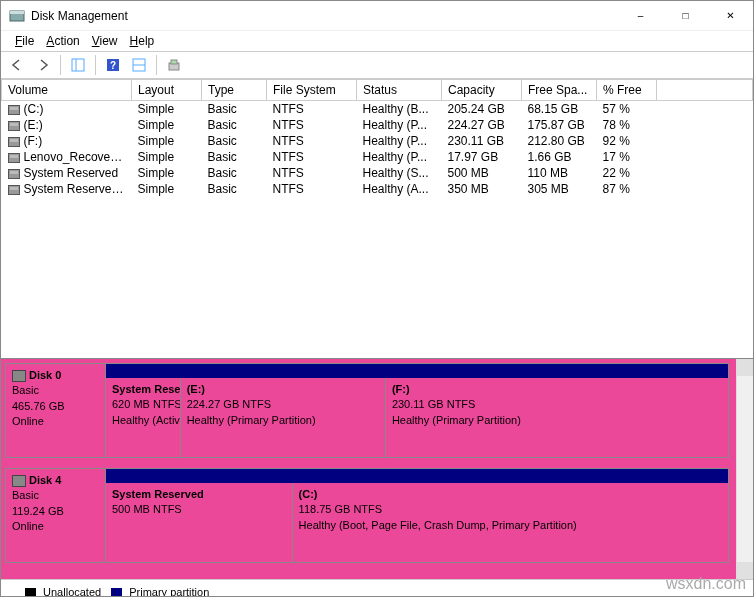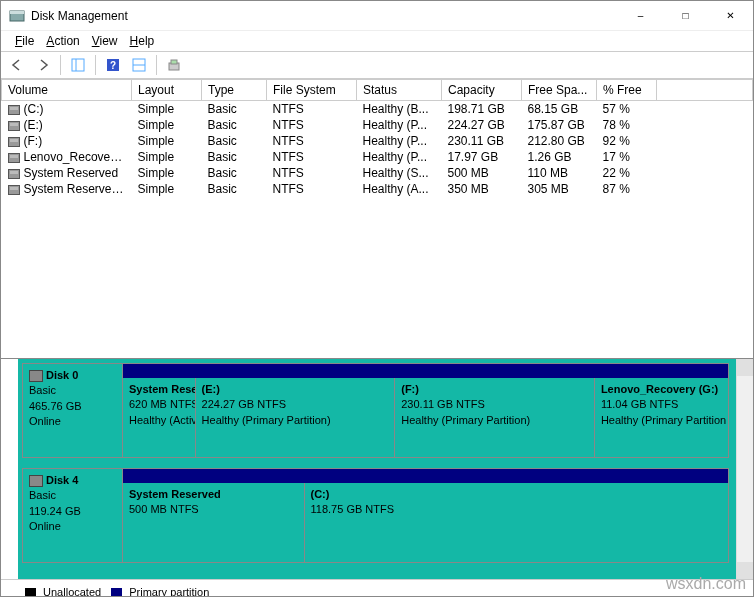--- a/index.html
+++ b/index.html
@@ -93,24 +93,23 @@
     .vol-icon::before {
       content: '';
       position: absolute;
       top: 1px; left: 1px; right: 1px;
       height: 3px; background: #bbb;
     }
     
     .gfx-pane {
       height: 220px;
       overflow: hidden;
-      background: #14b8a6;
+      background: #ec4899;
       position: relative;
       padding: 4px;
-      margin-left: 17px;
     }
     .gfx-scroll { position: absolute; right: 0; top: 0; bottom: 0; width: 17px; background: #f0f0f0; border-left: 1px solid #ddd; }
     .gfx-scroll::before, .gfx-scroll::after {
       content: '';
       position: absolute; left: 0; right: 0;
       height: 17px; background: #e0e0e0;
       display: flex; align-items: center; justify-content: center;
     }
     .gfx-scroll::before { top: 0; }
     .gfx-scroll::after { bottom: 0; }
@@ -264,21 +263,21 @@
         <th></th>
       </tr>
     </thead>
     <tbody id="vol-body">
         <tr>
           <td><span class="vol-icon"></span><span>(C:)</span></td>
           <td>Simple</td>
           <td>Basic</td>
           <td>NTFS</td>
           <td>Healthy (B...</td>
-          <td>198.71 GB</td>
+          <td>205.24 GB</td>
           <td>68.15 GB</td>
           <td>57 %</td>
           <td></td>
         </tr>
         <tr>
           <td><span class="vol-icon"></span><span>(E:)</span></td>
           <td>Simple</td>
           <td>Basic</td>
           <td>NTFS</td>
           <td>Healthy (P...</td>
@@ -298,21 +297,21 @@
           <td>92 %</td>
           <td></td>
         </tr>
         <tr>
           <td><span class="vol-icon"></span><span>Lenovo_Recovery ...</span></td>
           <td>Simple</td>
           <td>Basic</td>
           <td>NTFS</td>
           <td>Healthy (P...</td>
           <td>17.97 GB</td>
-          <td>1.26 GB</td>
+          <td>1.66 GB</td>
           <td>17 %</td>
           <td></td>
         </tr>
         <tr>
           <td><span class="vol-icon"></span><span>System Reserved</span></td>
           <td>Simple</td>
           <td>Basic</td>
           <td>NTFS</td>
           <td>Healthy (S...</td>
           <td>500 MB</td>
@@ -343,36 +342,35 @@
           <div>Basic</div>
           <div>465.76 GB</div>
           <div>Online</div>
         </div>
         <div class="disk-parts">
           <div class="disk-bar"></div>
           <div class="parts-row">
             <div class="part" style="width: 12%;"><b>System Reser</b><br><span>620 MB NTFS</span><br><span>Healthy (Activ</span></div>
             <div class="part" style="width: 33%;"><b>(E:)</b><br><span>224.27 GB NTFS</span><br><span>Healthy (Primary Partition)</span></div>
             <div class="part" style="width: 33%;"><b>(F:)</b><br><span>230.11 GB NTFS</span><br><span>Healthy (Primary Partition)</span></div>
-            <div class="part" style="width: 22%;"><b>Lenovo_Recovery  (G:)</b><br><span>11.04 GB NTFS</span><br><span>Healthy (Primary Partition</span></div>
           </div>
         </div>
       </div>
       <div class="disk-row">
         <div class="disk-label">
           <div><span class="disk-icon"></span><b>Disk 4</b></div>
           <div>Basic</div>
           <div>119.24 GB</div>
           <div>Online</div>
         </div>
         <div class="disk-parts">
           <div class="disk-bar"></div>
           <div class="parts-row">
             <div class="part" style="width: 30%;"><b>System Reserved</b><br><span>500 MB NTFS</span><br></div>
-            <div class="part" style="width: 70%;"><b>(C:)</b><br><span>118.75 GB NTFS</span><br></div>
+            <div class="part" style="width: 70%;"><b>(C:)</b><br><span>118.75 GB NTFS</span><br><span>Healthy (Boot, Page File, Crash Dump, Primary Partition)</span></div>
           </div>
         </div>
       </div>
     </div>
   <div class="gfx-scroll"></div>
 </div>
 
 <div class="legend">
   <span>
     <span class="legend-swatch" style="background:#000"></span>

